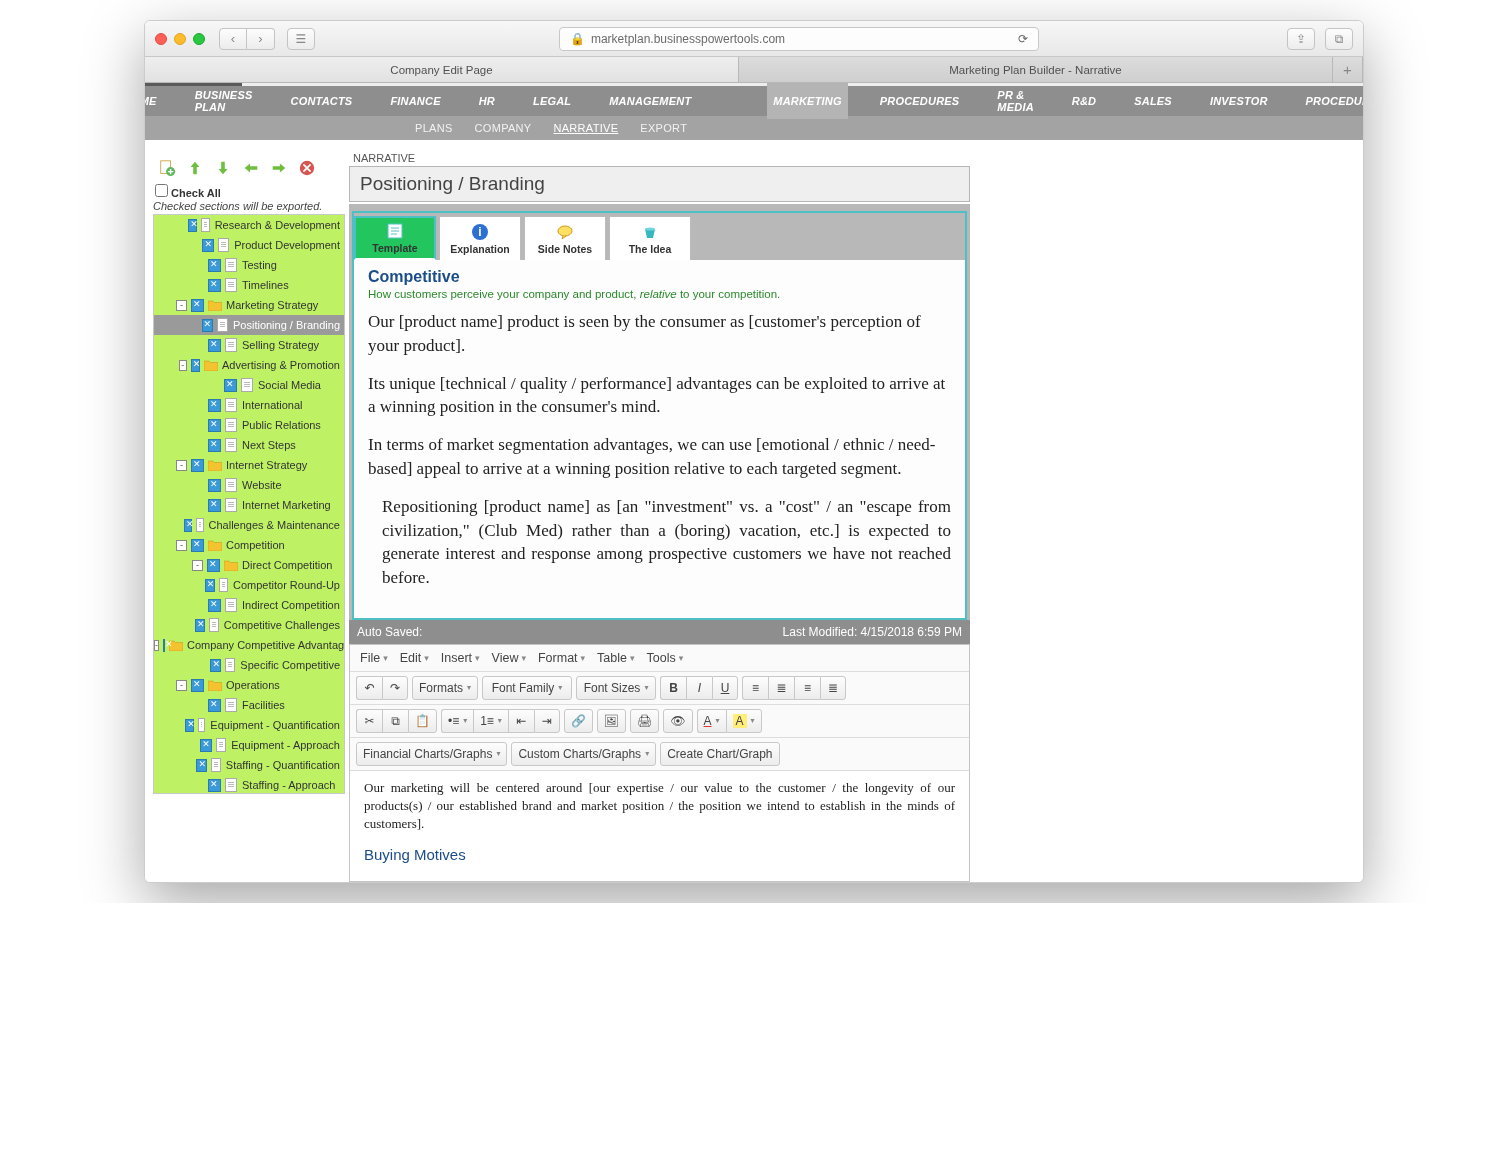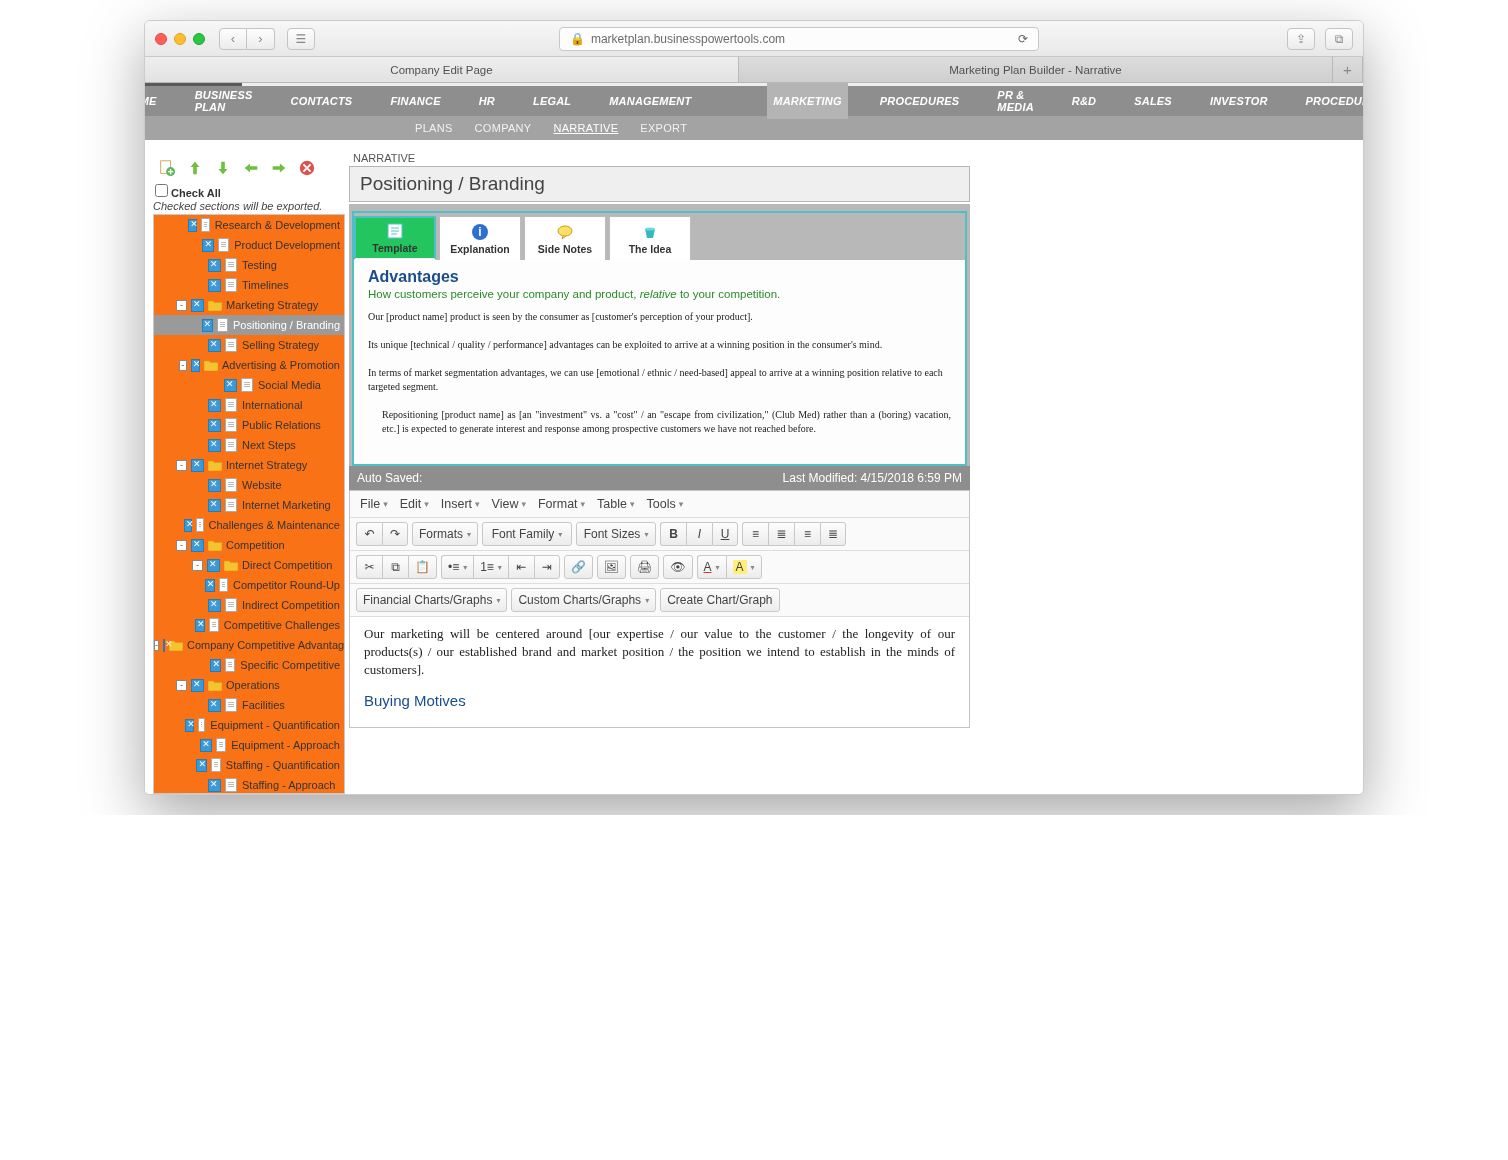--- a/index.html
+++ b/index.html
@@ -50,21 +50,21 @@
 .subnav{background:#a3a3a3;height:24px;display:flex;align-items:center;justify-content:flex-start;gap:22px;padding-left:270px;}
 .subnav .sitem{color:#f2f2f2;font-size:11px;letter-spacing:.3px;cursor:pointer;}
 .subnav .sitem.active{text-decoration:underline;color:#fff;}
 .content{display:flex;padding:10px 0 0 0;background:#fff;}
 .left{width:200px;padding:4px 0 0 8px;}
 .tbicons{display:flex;gap:8px;align-items:center;height:28px;padding-left:4px;}
 .tic{width:20px;height:20px;display:flex;align-items:center;justify-content:center;font-size:14px;}
 .tic svg{width:18px;height:18px;}
 .checkall{font-size:11px;font-weight:bold;color:#333;padding:2px 0 1px 2px;}
 .checkhint{font-size:11px;font-style:italic;color:#444;padding-bottom:2px;}
-.tree{border:1px solid #c8c8c8;background:#f97316;height:580px;overflow:hidden;font-size:11px;color:#333;}
+.tree{border:1px solid #c8c8c8;background:#bef264;height:580px;overflow:hidden;font-size:11px;color:#333;}
 .tree-item{display:flex;align-items:center;height:20px;white-space:nowrap;padding-right:4px;cursor:pointer;}
 .tree-item .exp{width:11px;height:11px;border:1px solid #888;font-size:9px;line-height:9px;text-align:center;color:#555;margin-right:4px;background:#fff;}
 .tree-item .spacer{display:inline-block;}
 .tree-item .chk{width:13px;height:13px;background:#3a99d8;border:1px solid #2a7bb0;margin-right:4px;position:relative;}
 .tree-item .chk::after{content:'✕';color:#fff;font-size:9px;position:absolute;top:-1px;left:1px;}
 .tree-item .fold{display:inline-flex;width:14px;height:12px;margin-right:4px;}
 .tree-item .fold svg{width:14px;height:12px;}
 .tree-item .doc{width:12px;height:14px;border:1px solid #aaa;background:#fff;margin-right:5px;position:relative;}
 .tree-item .doc::before{content:'';position:absolute;top:3px;left:2px;right:2px;height:1px;background:#bbb;box-shadow:0 2px 0 #bbb,0 4px 0 #bbb;}
 .tree-item.selected{background:#9a9a9a;color:#fff;}
@@ -72,21 +72,21 @@
 .narr-lbl{font-size:11px;color:#555;padding:2px 0 2px 4px;}
 .titlebox{border:1px solid #b6b6b6;background:#efefef;padding:6px 10px;font-size:19px;color:#444;font-weight:500;}
 .tabcard{border:2px solid #4cc0c4;background:#fdfdfd;margin-top:4px;}
 .tabrow{display:flex;background:#b8b8b8;padding-top:3px;}
 .stab{width:82px;height:44px;background:#fff;border:1px solid #bbb;border-bottom:none;margin-right:3px;display:flex;flex-direction:column;align-items:center;justify-content:center;font-size:10.5px;color:#333;font-weight:bold;cursor:pointer;}
 .stab .sico{width:18px;height:18px;margin-bottom:2px;display:flex;align-items:center;justify-content:center;}
 .stab.active{border:2px solid #4cc0c4;border-bottom:2px solid #fff;margin-bottom:-2px;z-index:2;position:relative;background:#22c55e;}
 .tcontent{padding:8px 14px 14px 14px;font-size:13px;color:#333;}
 .tcontent h3{color:#1b4d8a;font-size:16px;font-weight:600;margin-bottom:2px;}
 .tcontent .hint{color:#2a8a2a;font-size:11.5px;margin-bottom:10px;}
-.tcontent p{margin-bottom:14px;line-height:1.4;font-family:Georgia,serif;font-size:10px;color:#222;}
+.tcontent p{margin-bottom:14px;line-height:1.4;font-family:Georgia,serif;font-size:17px;color:#222;}
 .tcontent p:last-child{text-align:justify;margin-left:14px;}
 .addbtn{display:block;margin:14px auto 10px auto;padding:5px 14px;border:1px solid #b0b0b0;border-radius:4px;background:linear-gradient(#fbfbfb,#e7e7e7);font-size:12px;color:#444;cursor:pointer;}
 .statusbar{background:#8e8e8e;color:#fff;height:24px;display:flex;align-items:center;justify-content:space-between;padding:0 8px;font-size:12px;}
 .editor{border:1px solid #c4c4c4;background:#fafafa;}
 .menurow{display:flex;gap:4px;padding:4px 6px;border-bottom:1px solid #ddd;font-size:12.5px;color:#444;}
 .menurow .m{padding:2px 4px;cursor:pointer;display:flex;align-items:center;gap:3px;}
 .menurow .m::after{content:'▾';font-size:9px;color:#888;}
 .tbar{display:flex;flex-wrap:wrap;gap:4px;padding:4px 6px;border-bottom:1px solid #ddd;align-items:center;}
 .btn{min-width:26px;height:24px;border:1px solid #c8c8c8;background:linear-gradient(#fdfdfd,#ececec);border-radius:3px;display:flex;align-items:center;justify-content:center;font-size:12px;color:#444;cursor:pointer;padding:0 6px;}
 .btn.dd::after{content:'▾';font-size:8px;margin-left:4px;color:#888;}
@@ -466,21 +466,21 @@
                 <div class="sico">
                   <svg width="18" height="18">
                     <path d="M4 6h10l-2 9H6z" fill="#35b8c0"></path>
                     <ellipse cx="9" cy="6" rx="5" ry="1.6" fill="#6fd6dd"></ellipse>
                   </svg>
                 </div>
                 <span>The Idea</span>
               </div>
             </div>
           <div class="tcontent">
-            <h3>Advantages</h3>
+            <h3>Competitive</h3>
             <div class="hint">
               <span>How customers perceive your company and product, </span><i>relative</i><span> to your competition.</span>
             </div>
             <p>Our [product name] product is seen by the consumer as [customer's perception of your product].</p>
             <p>Its unique [technical / quality / performance] advantages can be exploited to arrive at a winning position in the consumer's mind.</p>
             <p>In terms of market segmentation advantages, we can use [emotional / ethnic / need-based] appeal to arrive at a winning position relative to each targeted segment.</p>
             <p style="text-align:justify;">Repositioning [product name] as [an "investment" vs. a "cost" / an "escape from civilization," (Club Med) rather than a (boring) vacation, etc.] is expected to generate interest and response among prospective customers we have not reached before.</p>
           </div>
         </div>
       </div>

